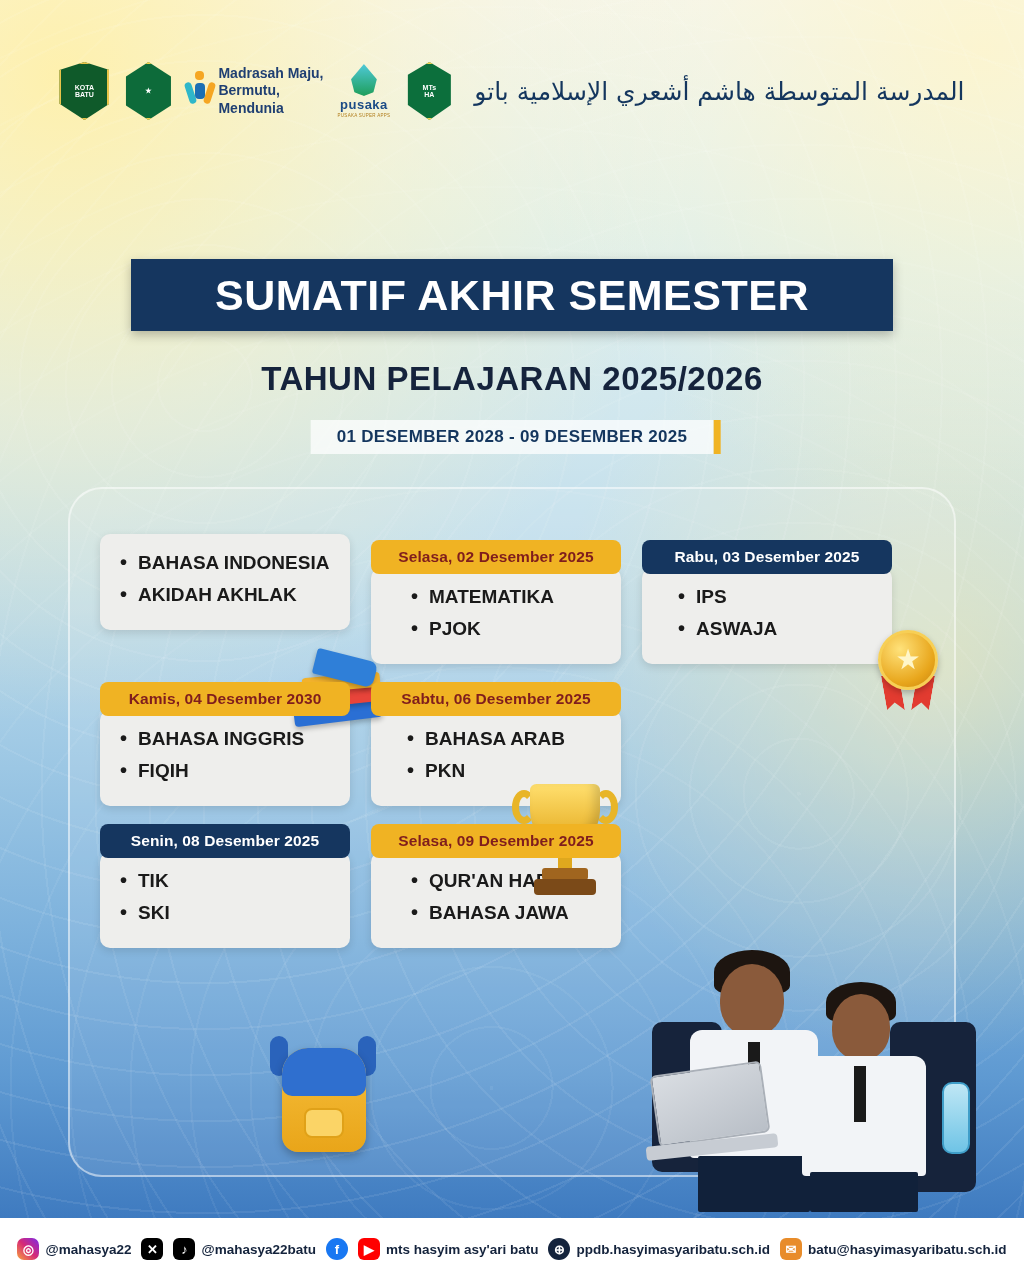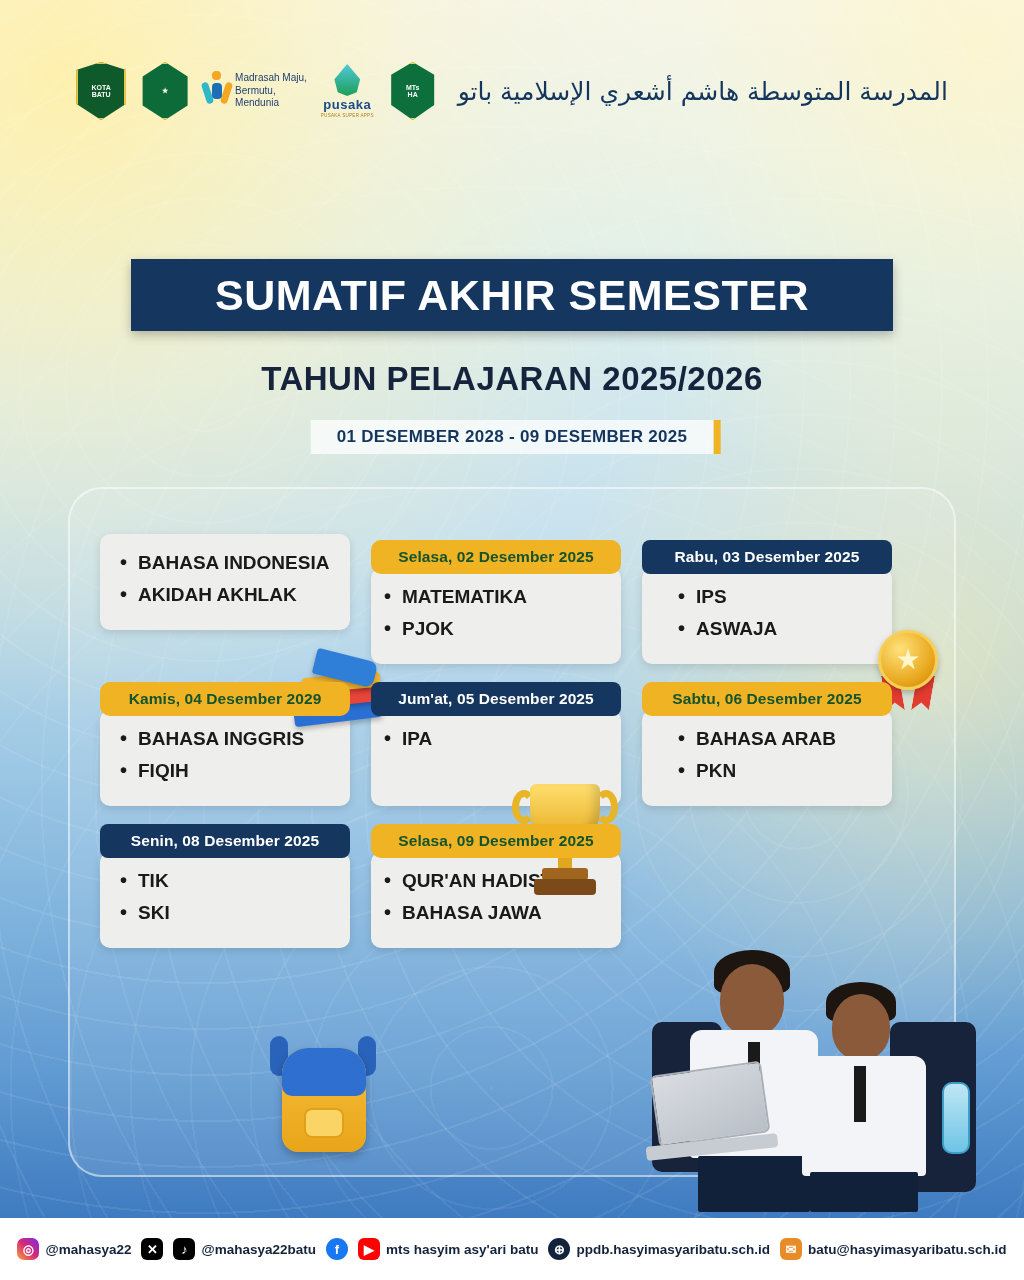--- a/index.html
+++ b/index.html
@@ -57,21 +57,21 @@
   }
   .madrasah-logo { display: flex; align-items: center; gap: 5px; }
   .madrasah-mark { position: relative; width: 26px; height: 40px; }
   .madrasah-mark i {
     position: absolute; display: block; border-radius: 4px;
   }
   .m1 { width: 9px; height: 9px; border-radius: 50%; background: #f5a623; left: 8px; top: 0; }
   .m2 { width: 7px; height: 22px; background: #2fb7c9; left: 0px; top: 11px; transform: rotate(-18deg); }
   .m3 { width: 7px; height: 22px; background: #f5a623; right: 0px; top: 11px; transform: rotate(18deg); }
   .m4 { width: 10px; height: 16px; background: #1c6fb4; left: 8px; top: 12px; }
-  .madrasah-text { font-size: 10px; line-height: 1.25; color: #1f3f72; font-weight: normal; }
+  .madrasah-text { font-size: 14px; line-height: 1.25; color: #1f3f72; font-weight: bold; }
   .pusaka-logo { display: flex; flex-direction: column; align-items: center; gap: 1px; }
   .pusaka-drop {
     width: 28px; height: 32px; background: linear-gradient(180deg,#4fc9d8,#1e9e5a);
     border-radius: 50% 50% 50% 50% / 62% 62% 38% 38%;
     transform: rotate(0deg);
     clip-path: polygon(50% 0%, 96% 48%, 84% 88%, 50% 100%, 16% 88%, 4% 48%);
   }
   .pusaka-word { font-size: 13px; font-weight: bold; color: #1b4b86; letter-spacing: .5px; }
   .pusaka-sub { font-size: 4.5px; color: #b07c1a; letter-spacing: .3px; }
   .arabic-title {
@@ -118,39 +118,39 @@
   }
   .row { display: flex; gap: 21px; margin-bottom: 18px; }
   .card { width: 250px; }
   .card-head {
     height: 34px; border-radius: 8px;
     display: flex; align-items: center; justify-content: center;
     font-size: 15.5px; font-weight: bold; letter-spacing: .1px;
     position: relative; z-index: 2;
   }
   .card-head.navy { background: #15365f; color: #ffffff; }
-  .card-head.gold { background: #f0b323; color: #14532d; border-radius: 10px; }
+  .card-head.gold { background: #f0b323; color: #7f1d1d; }
   .card-body {
     margin-top: -6px;
     background: #eeeeec;
     border-radius: 10px;
     padding: 16px 12px 14px 18px;
     min-height: 96px;
     box-shadow: 0 3px 8px rgba(0,0,0,.12);
   }
   .card-body ul { list-style: none; }
   .card-body li {
     font-size: 19px; font-weight: bold; color: #1a1a1a;
     line-height: 1.35; margin: 0 0 6px 0; padding-left: 20px; position: relative;
     white-space: nowrap;
   }
   .card-body li::before {
     content: "•"; position: absolute; left: 2px; top: -1px; font-size: 20px;
   }
-  .card.c2 .card-body { padding-left: 11px; }
+  .card.c2 .card-body { padding-left: 38px; }
   .card.c3 .card-body { padding-left: 34px; }
 
   
   .deco { position: absolute; pointer-events: none; }
   
   .books { left: 290px; top: 655px; width: 96px; height: 70px; }
   .book { position: absolute; border-radius: 4px; box-shadow: 0 3px 5px rgba(0,0,0,.25); }
   .book.b1 { width: 88px; height: 17px; background: #2a6fd4; left: 4px; top: 50px; transform: rotate(-7deg); }
   .book.b2 { width: 84px; height: 16px; background: #e8443a; left: 8px; top: 34px; transform: rotate(-6deg); }
   .book.b3 { width: 78px; height: 15px; background: #f2b22c; left: 12px; top: 20px; transform: rotate(-5deg); }
@@ -316,33 +316,25 @@
           <ul>
             <li>IPS</li>
             <li>ASWAJA</li>
           </ul>
         </div>
       </div>
     </div>
 
     <div class="row">
       <div class="card c1">
-        <div class="card-head gold">Kamis, 04 Desember 2029</div>
+        <div class="card-head gold">Kamis, 04 Desember 2030</div>
         <div class="card-body">
           <ul>
             <li>BAHASA INGGRIS</li>
             <li>FIQIH</li>
-          </ul>
-        </div>
-      </div>
-      <div class="card c2">
-        <div class="card-head navy">Jum'at, 05 Desember 2025</div>
-        <div class="card-body">
-          <ul>
-            <li>IPA</li>
           </ul>
         </div>
       </div>
       <div class="card c3">
         <div class="card-head gold">Sabtu, 06 Desember 2025</div>
         <div class="card-body">
           <ul>
             <li>BAHASA ARAB</li>
             <li>PKN</li>
           </ul>

